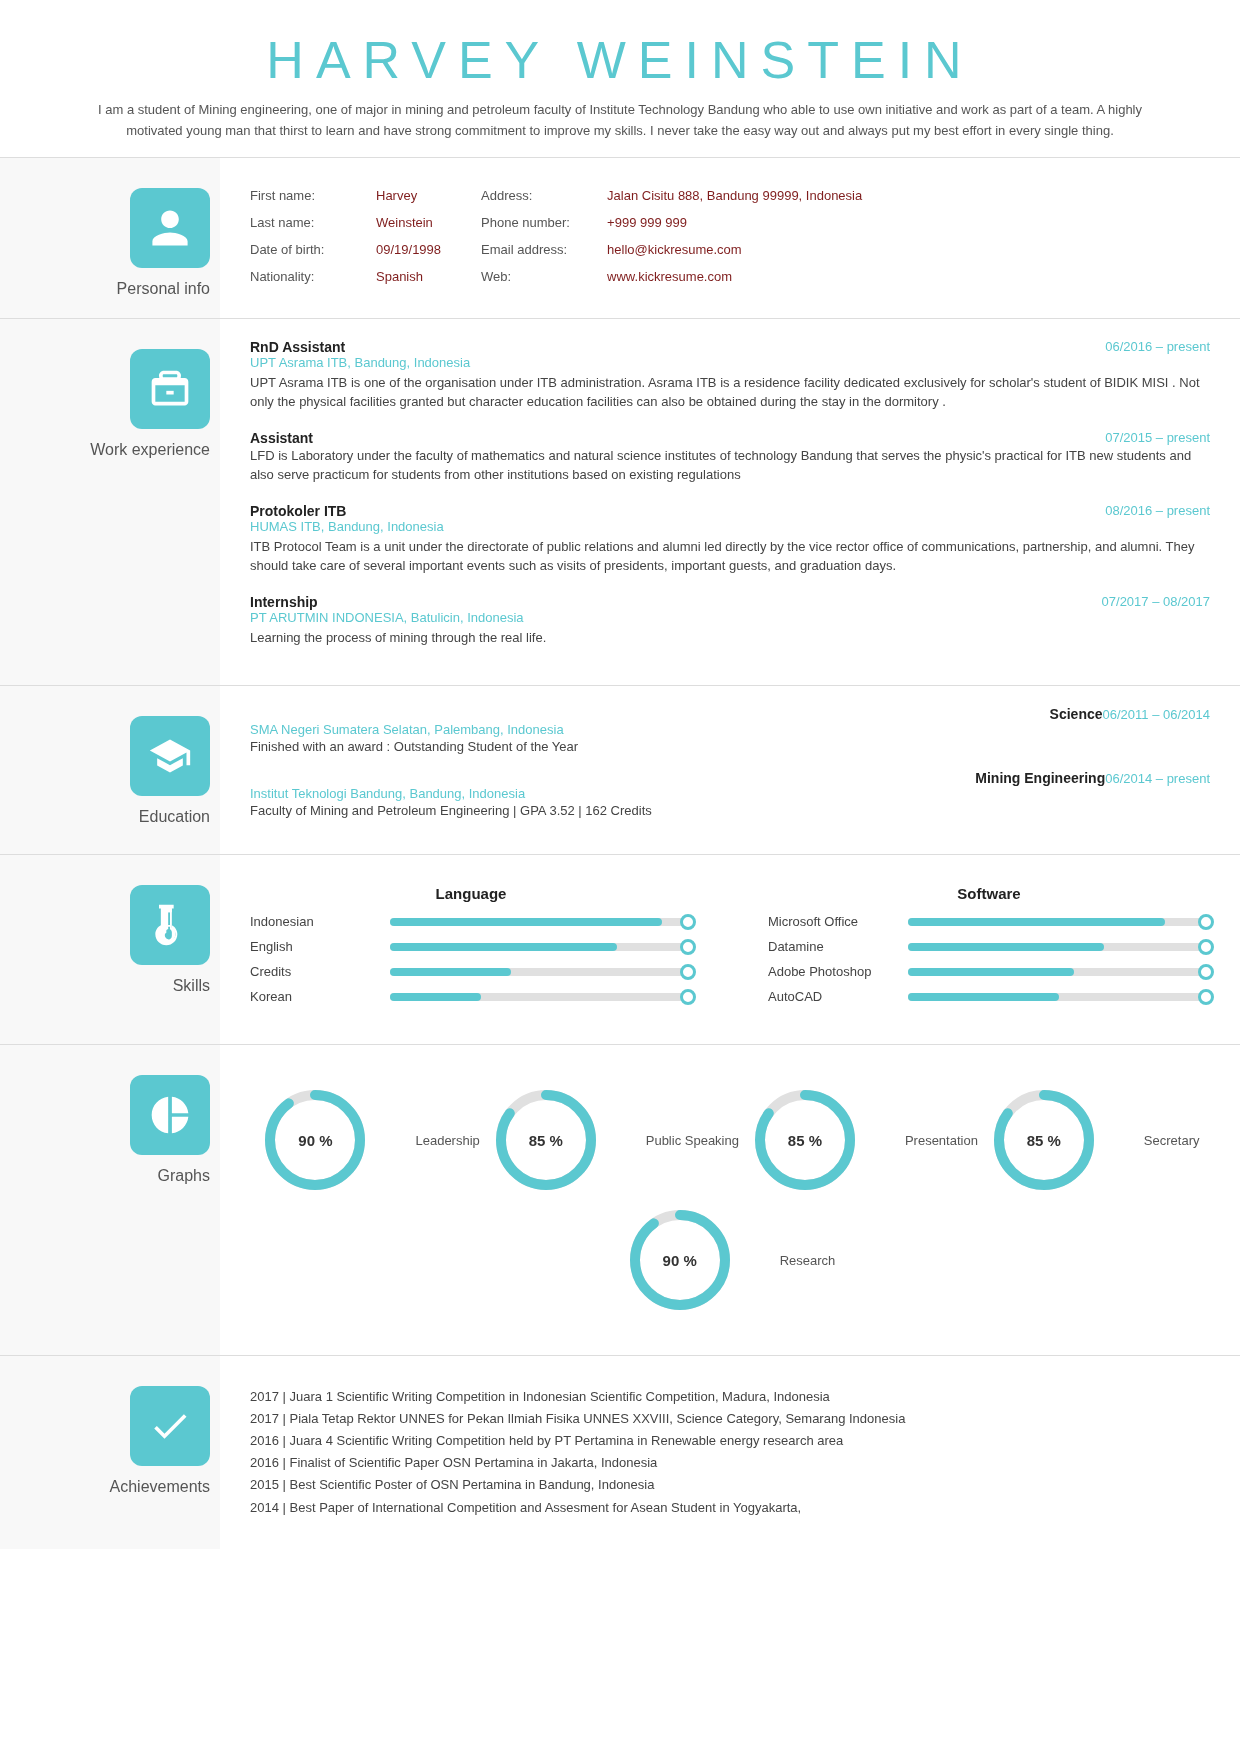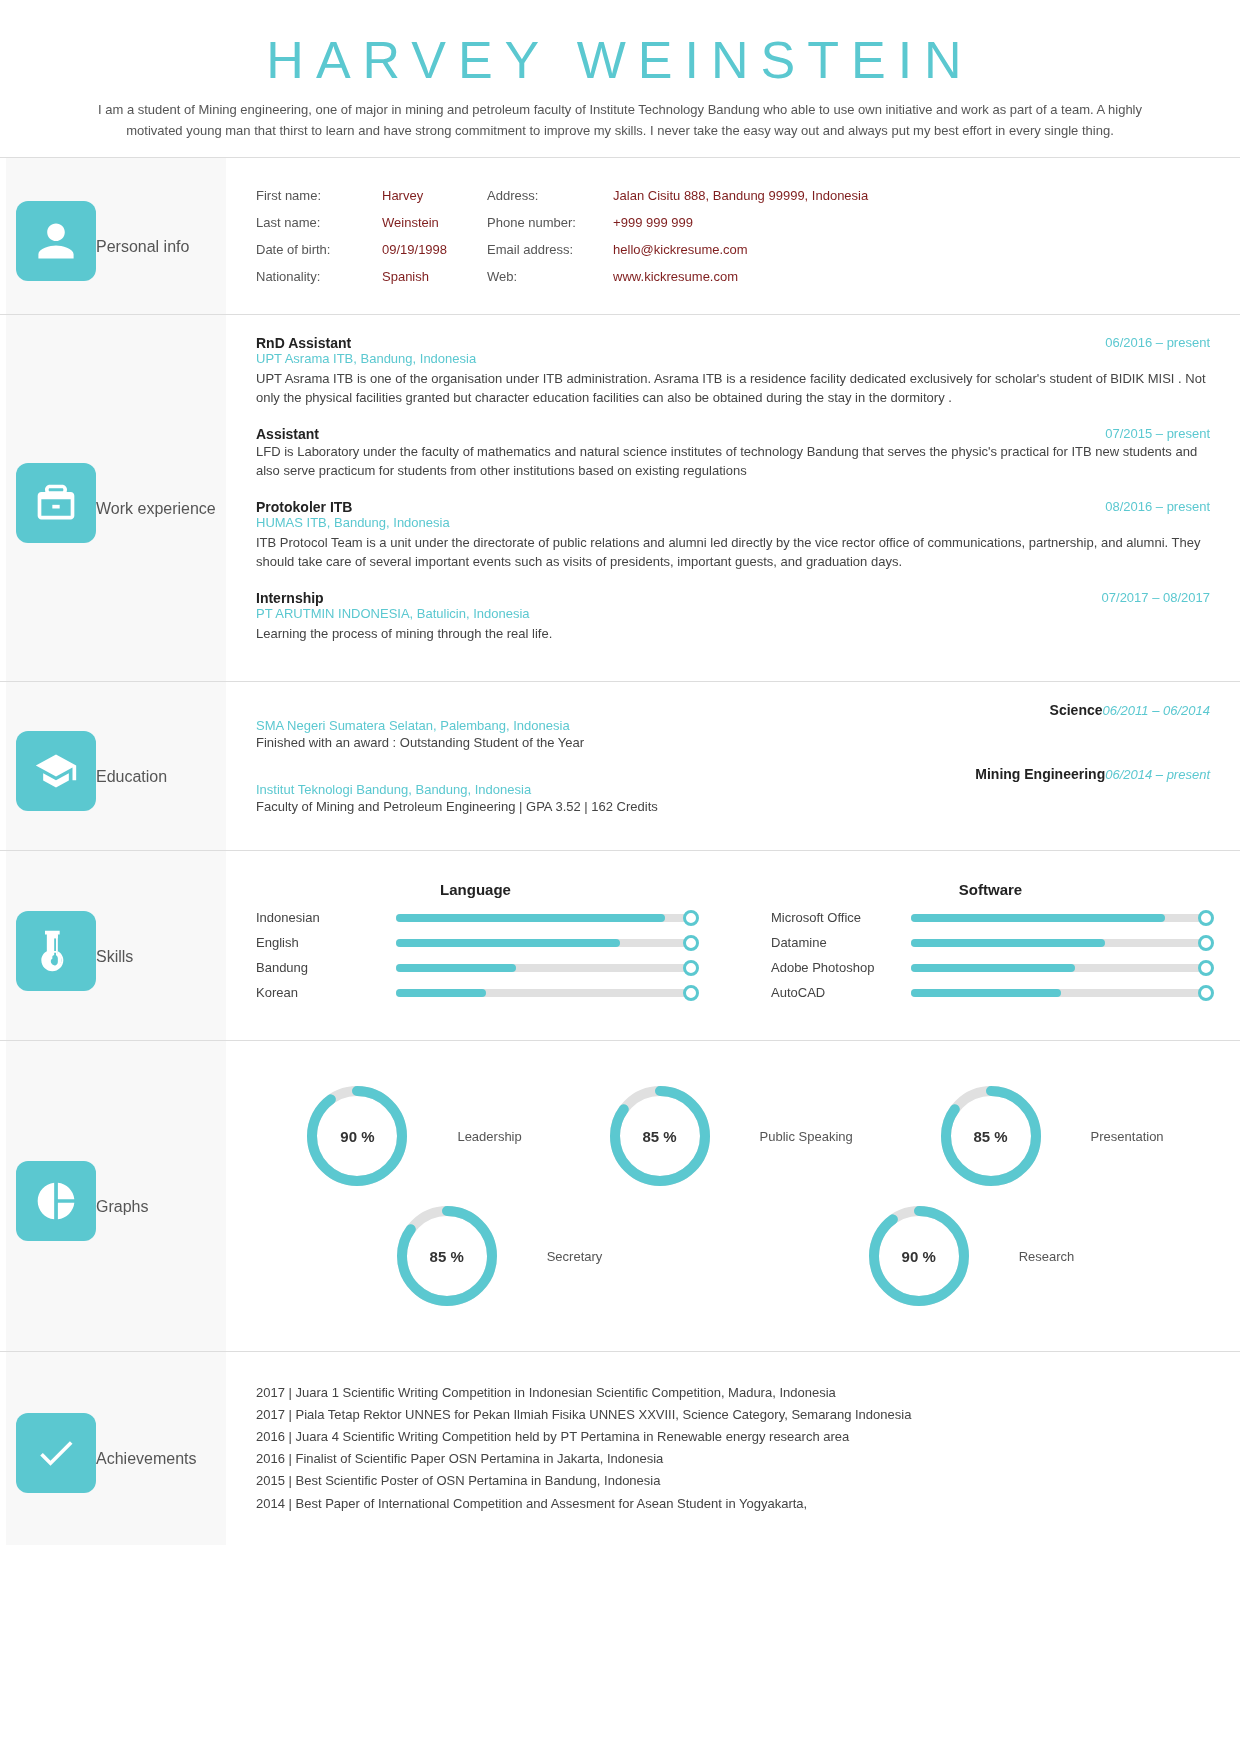--- a/index.html
+++ b/index.html
@@ -45,26 +45,25 @@
     
     .section-row {
       display: flex;
       border-top: 1px solid #ddd;
       min-height: 80px;
     }
     .section-left {
       width: 220px;
       min-width: 220px;
       display: flex;
-      flex-direction: row;
-      align-items: center;
+      flex-direction: column;
+      align-items: flex-end;
       justify-content: flex-start;
       padding: 30px 10px 20px;
       background: #f8f8f8;
-      margin-left: 6px;
     }
     .section-icon {
       width: 80px;
       height: 80px;
       background: #5bc8d0;
       border-radius: 12px;
       display: flex;
       align-items: center;
       justify-content: center;
     }
@@ -149,21 +148,20 @@
       align-items: baseline;
     }
     .edu-title {
       font-weight: bold;
       font-size: 14px;
       color: #222;
     }
     .edu-date {
       color: #5bc8d0;
       font-size: 13px;
-      font-style: italic;
     }
     .edu-school {
       color: #5bc8d0;
       font-size: 13px;
       margin-bottom: 2px;
     }
     .edu-desc {
       font-size: 13px;
       color: #444;
     }
@@ -432,21 +430,21 @@
             </div>
           </div>
           <div class="skill-row">
             <span class="skill-name">English</span>
             <div class="skill-bar-container">
               <div class="skill-bar-fill" style="width:75%"></div>
               <div class="skill-dot"></div>
             </div>
           </div>
           <div class="skill-row">
-            <span class="skill-name">Bandung</span>
+            <span class="skill-name">Credits</span>
             <div class="skill-bar-container">
               <div class="skill-bar-fill" style="width:40%"></div>
               <div class="skill-dot"></div>
             </div>
           </div>
           <div class="skill-row">
             <span class="skill-name">Korean</span>
             <div class="skill-bar-container">
               <div class="skill-bar-fill" style="width:30%"></div>
               <div class="skill-dot"></div>

